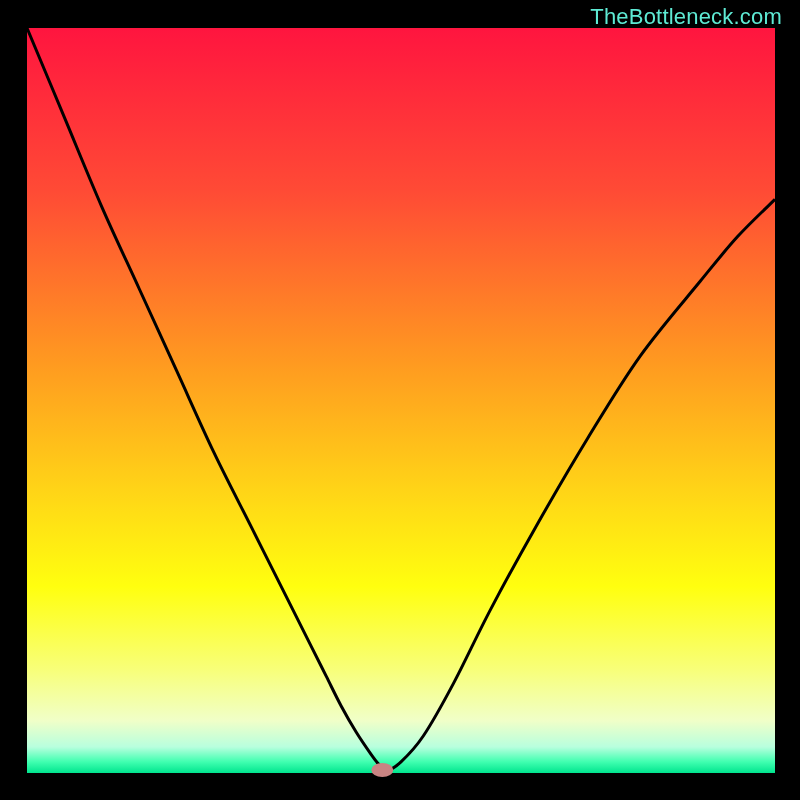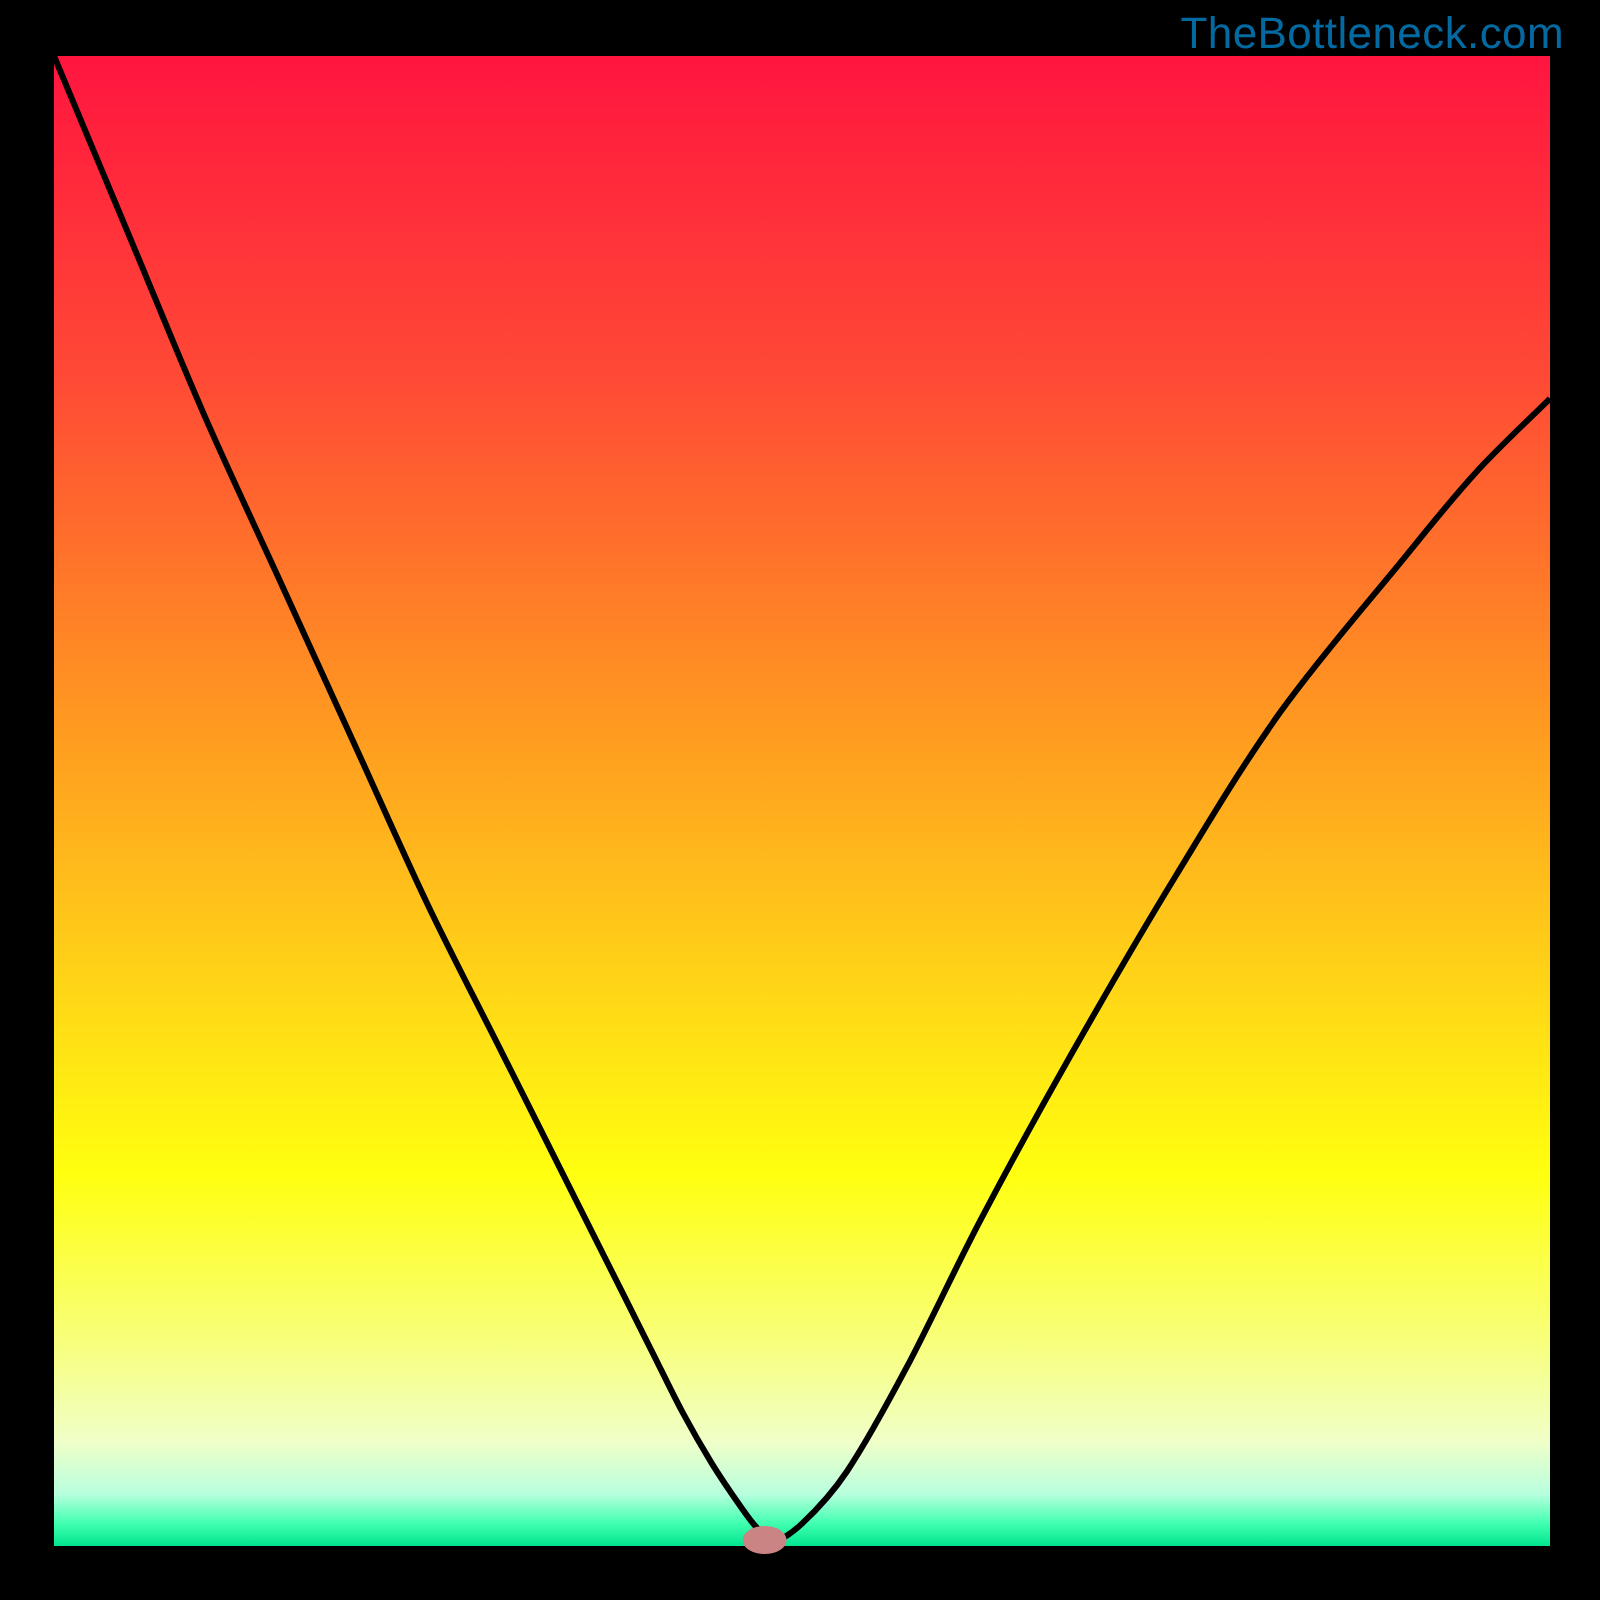--- a/index.html
+++ b/index.html
@@ -15,21 +15,21 @@
     width: 800px;
     height: 800px;
     background: #000000;
   }
   .watermark {
     position: absolute;
     top: 4px;
     right: 18px;
     font-family: Arial, Helvetica, sans-serif;
     font-size: 22px;
-    color: #0369a1;
+    color: #5eead4;
     letter-spacing: 0.2px;
     user-select: none;
   }
   svg {
     position: absolute;
     left: 0;
     top: 0;
   }
 </style>
 </head>

